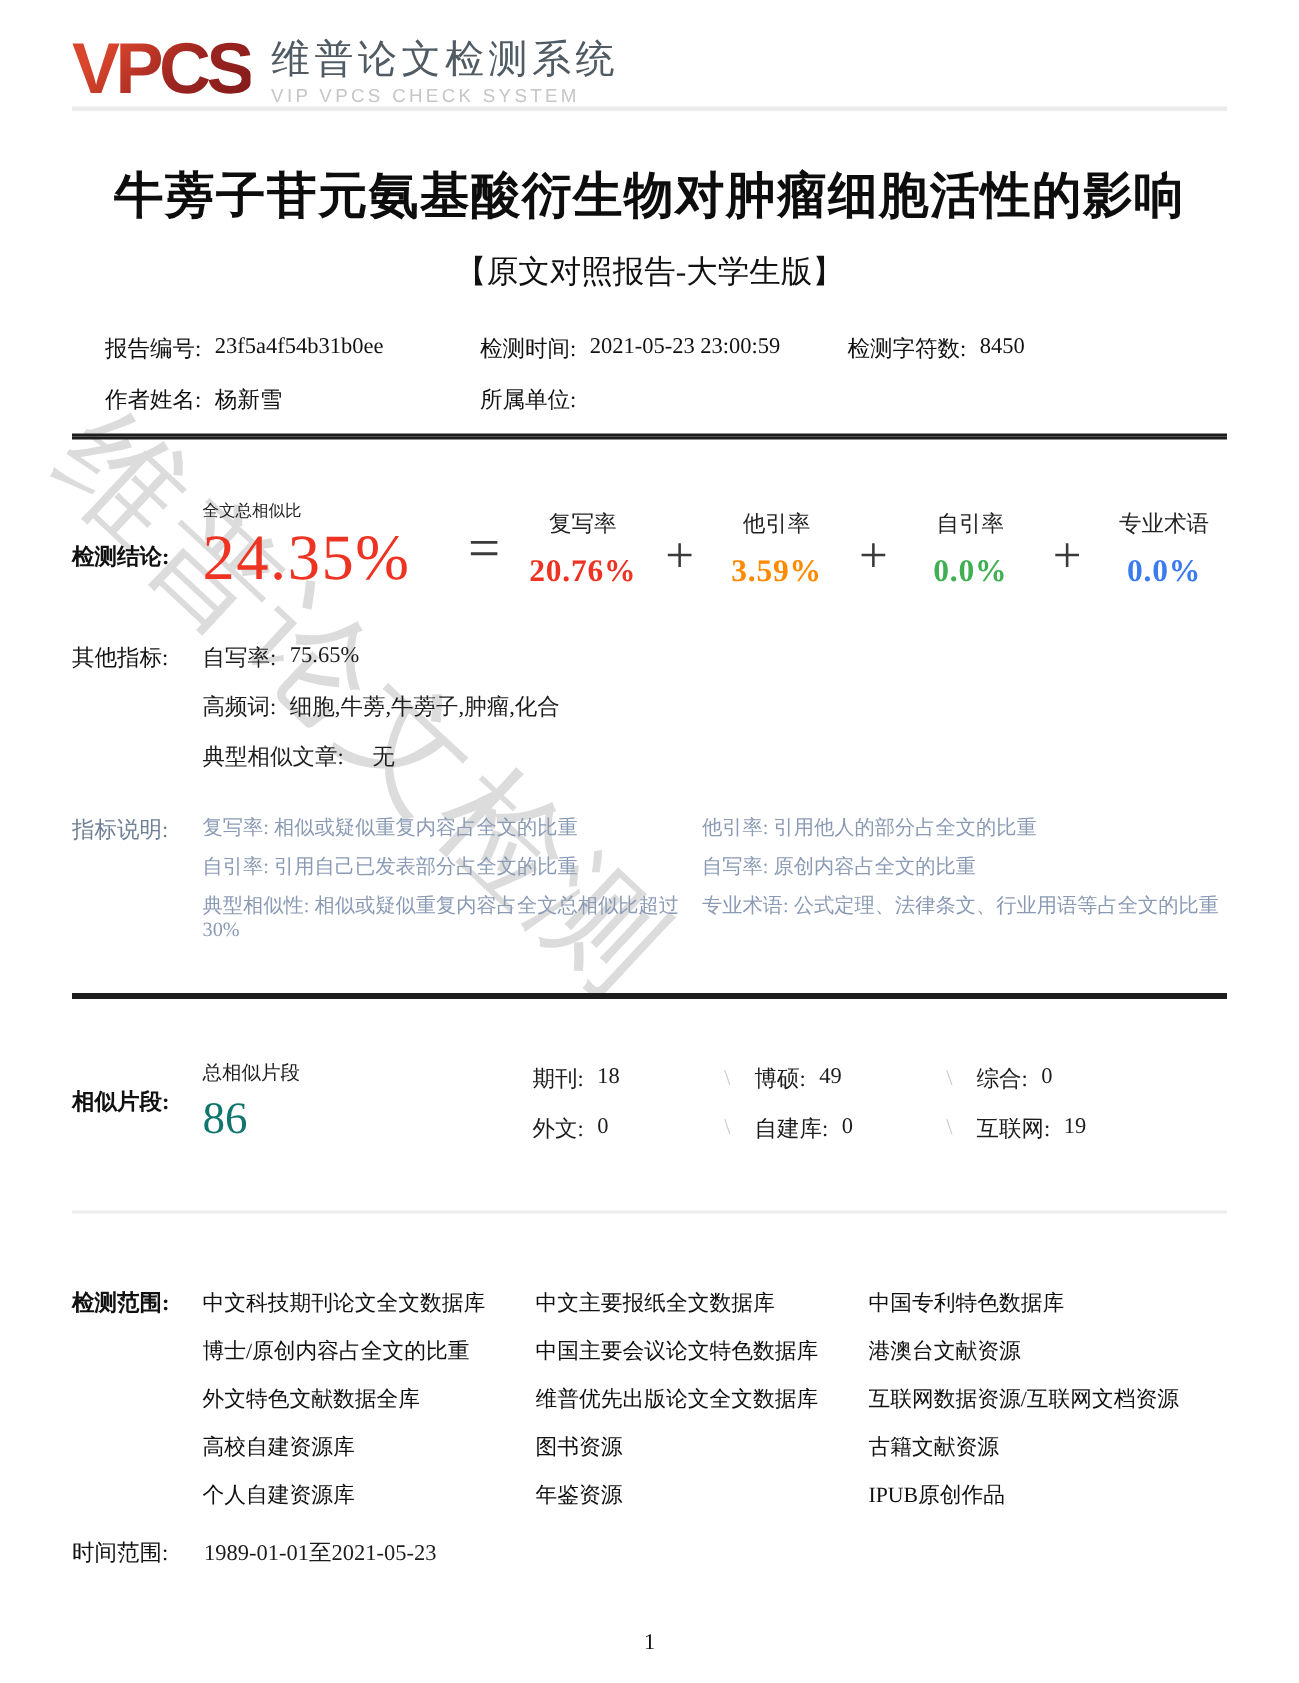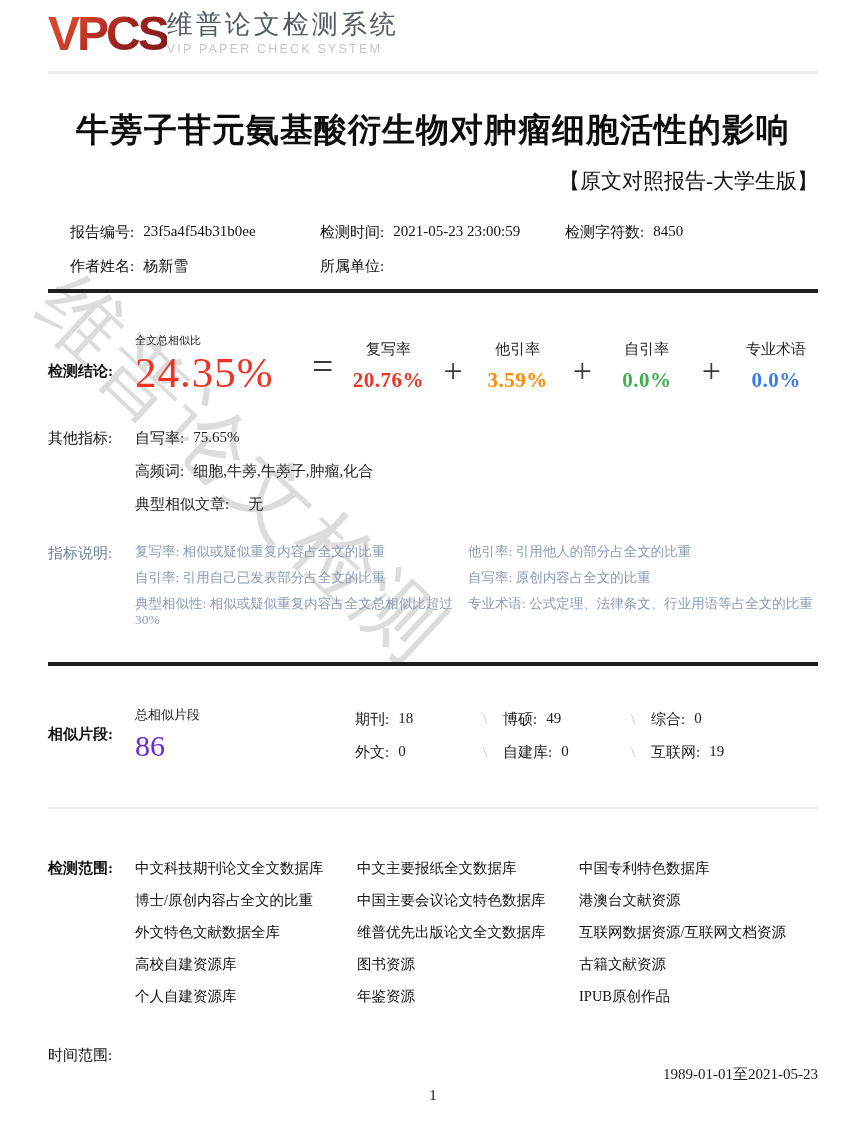--- a/index.html
+++ b/index.html
@@ -10,33 +10,33 @@
   }
   .watermark {
     position:absolute; z-index:0; left:88px; top:252px;
     font-size:82px; color:#dcdcdc; letter-spacing:5px; white-space:nowrap;
     transform:rotate(43deg); transform-origin:left top;
     font-family:"Liberation Sans","DejaVu Sans",sans-serif; user-select:none;
   }
   .content { position:relative; z-index:1; padding:0 48px; }
 
   
-  .header { display:flex; align-items:flex-start; gap:0; padding:10px 0 12px; border-bottom:3px solid #ececec; height:74px; }
+  .header { display:flex; align-items:flex-end; gap:14px; padding:10px 0 0; border-bottom:3px solid #ececec; height:74px; }
   .logo-vpcs {
     font-family:"Liberation Sans","DejaVu Sans",sans-serif; font-weight:900; font-size:48px; line-height:1;
     letter-spacing:-3px; background:linear-gradient(135deg,#d8452c 20%,#9c2420 60%,#7e1a1a);
     -webkit-background-clip:text; background-clip:text; color:transparent;
   }
   .logo-texts { display:flex; flex-direction:column; justify-content:center; }
   .logo-cn { font-family:"Liberation Sans","DejaVu Sans",sans-serif; font-size:26px; color:#515b63; letter-spacing:3px; line-height:1.15; }
   .logo-en { font-family:"Liberation Sans","DejaVu Sans",sans-serif; font-size:12.5px; color:#c6c6c6; letter-spacing:2.2px; margin-top:2px; }
 
   
   .title { margin-top:34px; text-align:center; font-size:33px; font-weight:bold; color:#0d0d0d; letter-spacing:1px; }
-  .subtitle { margin-top:14px; text-align:right; font-size:21px; color:#111; }
+  .subtitle { margin-top:14px; text-align:center; font-size:21px; color:#111; }
 
   
   .meta { margin-top:28px; padding-left:22px; display:grid; grid-template-columns:250px 245px 1fr; row-gap:15px; font-size:15px; color:#111; }
   .kv { display:flex; gap:9px; white-space:nowrap; }
 
   .rule-double { margin-top:13px; height:3px; border-top:2px solid #1d1d1d; border-bottom:2px solid #1d1d1d; }
   .rule-thin { border-top:2px solid #ececec; }
 
   .section { display:flex; }
   .section-label { width:87px; flex:none; font-size:15px; color:#111; }
@@ -63,46 +63,46 @@
 
   
   .explain { margin-top:30px; }
   .explain .section-label { color:#6f7f96; }
   .explain-grid { display:grid; grid-template-columns:333px 1fr; column-gap:0; row-gap:10px; font-size:13.5px; color:#8a9ab5; line-height:1.2; }
 
   
   .fragments { padding:40px 0 0; }
   .frag-total { width:220px; }
   .frag-total .stat-label { font-size:13px; }
-  .frag-total .stat-value { margin-top:5px; font-size:30px; color:#6d28d9; }
+  .frag-total .stat-value { margin-top:5px; font-size:30px; color:#0f766e; }
   .frag-stats { display:grid; grid-template-columns:112px 36px 112px 36px 130px; row-gap:11px; font-size:15px; align-items:center; margin-top:2px; }
   .frag-sep { color:#c9c9c9; text-align:center; font-size:15px; }
 
   
   .scope { margin-top:50px; }
   .scope-grid { display:grid; grid-template-columns:222px 222px 1fr; row-gap:13px; font-size:14.5px; color:#111; }
 
-  .timerange { margin-top:40px; font-size:15px;flex-direction:column; }
+  .timerange { margin-top:20px; font-size:15px; }
   .timerange .value { margin-left:1px;text-align:right; }
 
   .page-number { position:absolute; z-index:1; bottom:18px; left:0; right:0; text-align:center; font-size:15px; color:#111; }
 </style>
 </head>
 <body>
 
 <div class="page">
   <div class="watermark">维普论文检测</div>
 
   <div class="content">
 
     <div class="header">
       <div class="logo-vpcs">VPCS</div>
       <div class="logo-texts">
         <div class="logo-cn">维普论文检测系统</div>
-        <div class="logo-en">VIP PAPER CHECK SYSTEM</div>
+        <div class="logo-en">VIP VPCS CHECK SYSTEM</div>
       </div>
     </div>
 
     <div class="title">牛蒡子苷元氨基酸衍生物对肿瘤细胞活性的影响</div>
     <div class="subtitle">【原文对照报告-大学生版】</div>
 
     <div class="meta">
       <div class="kv">
         <span>报告编号:</span>
         <span>23f5a4f54b31b0ee</span>

